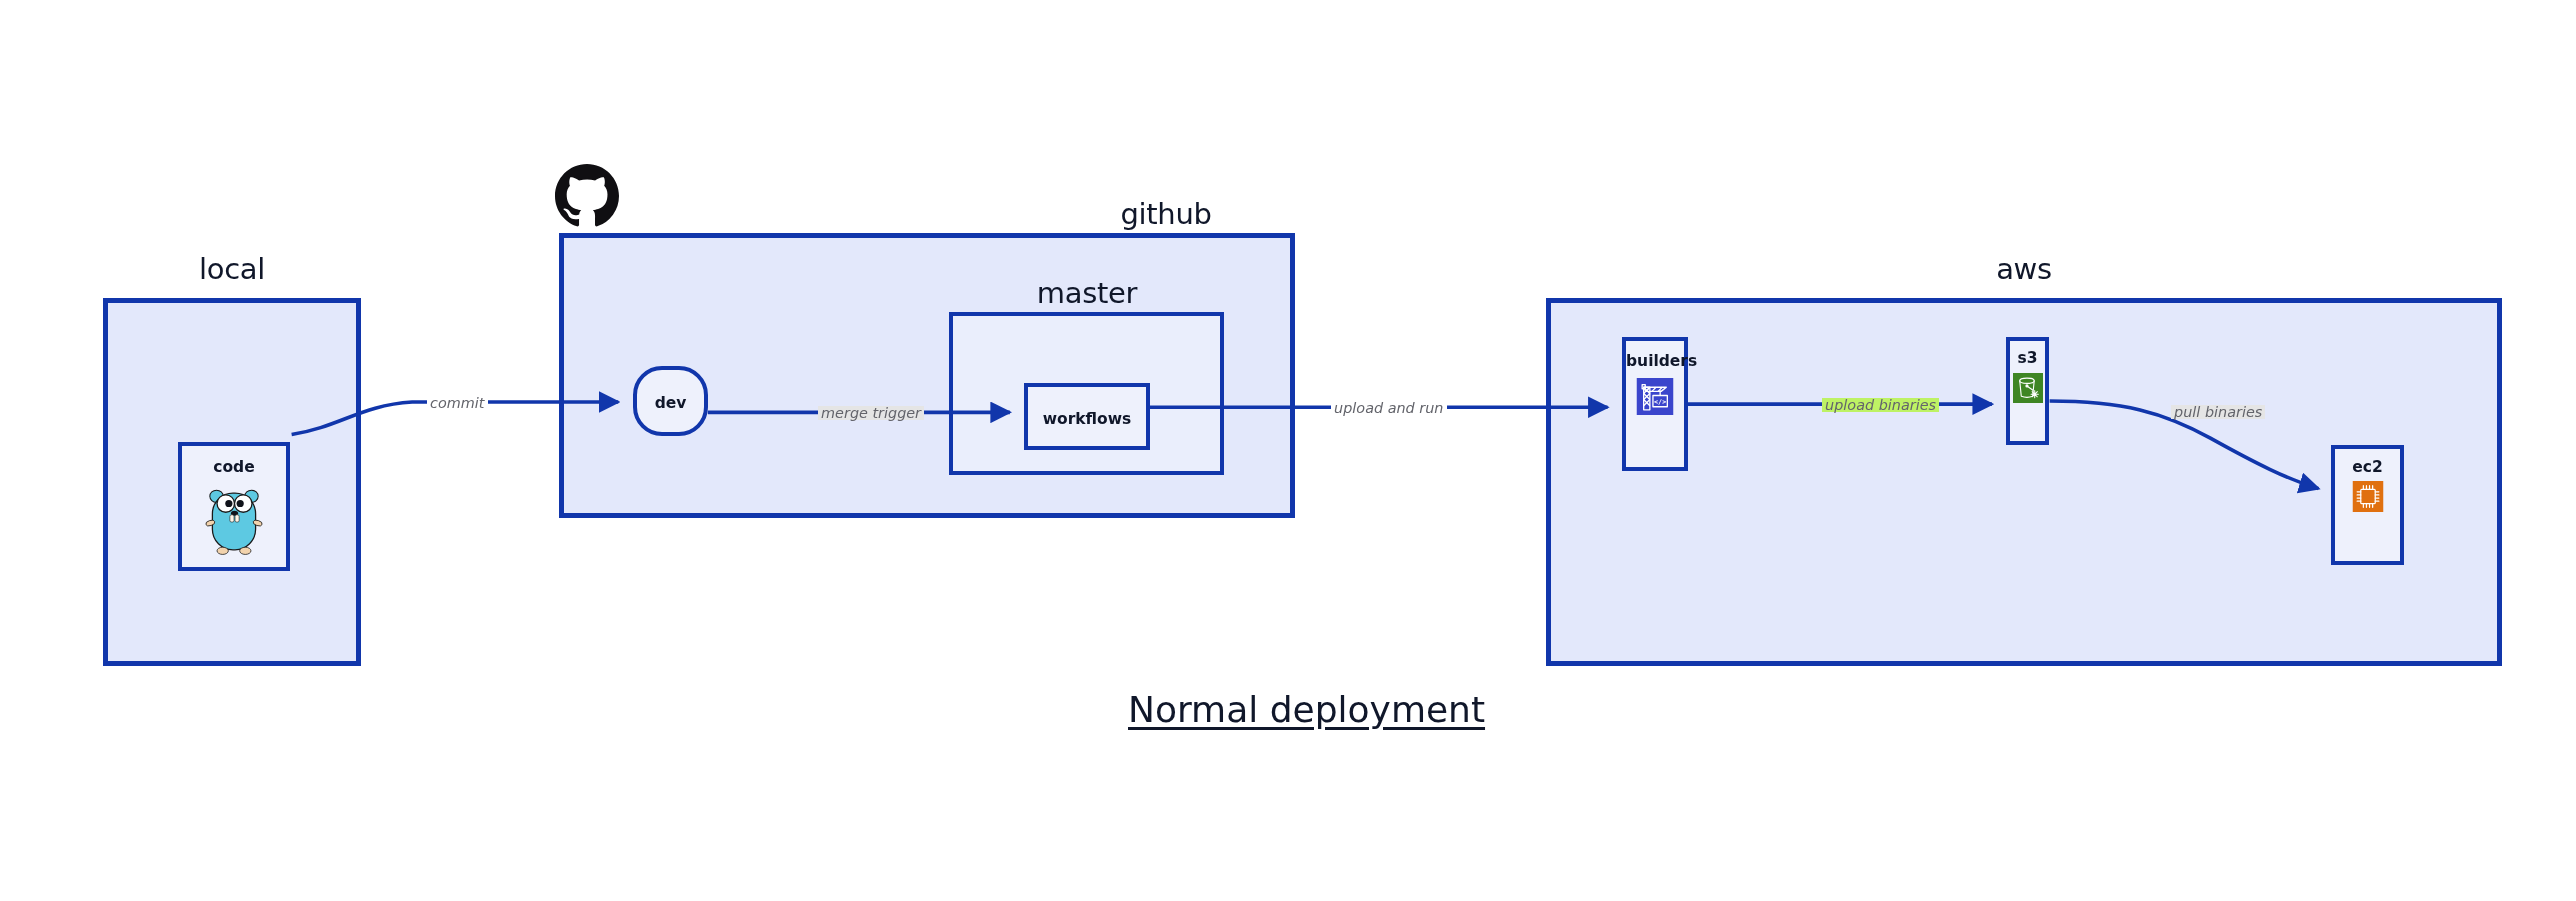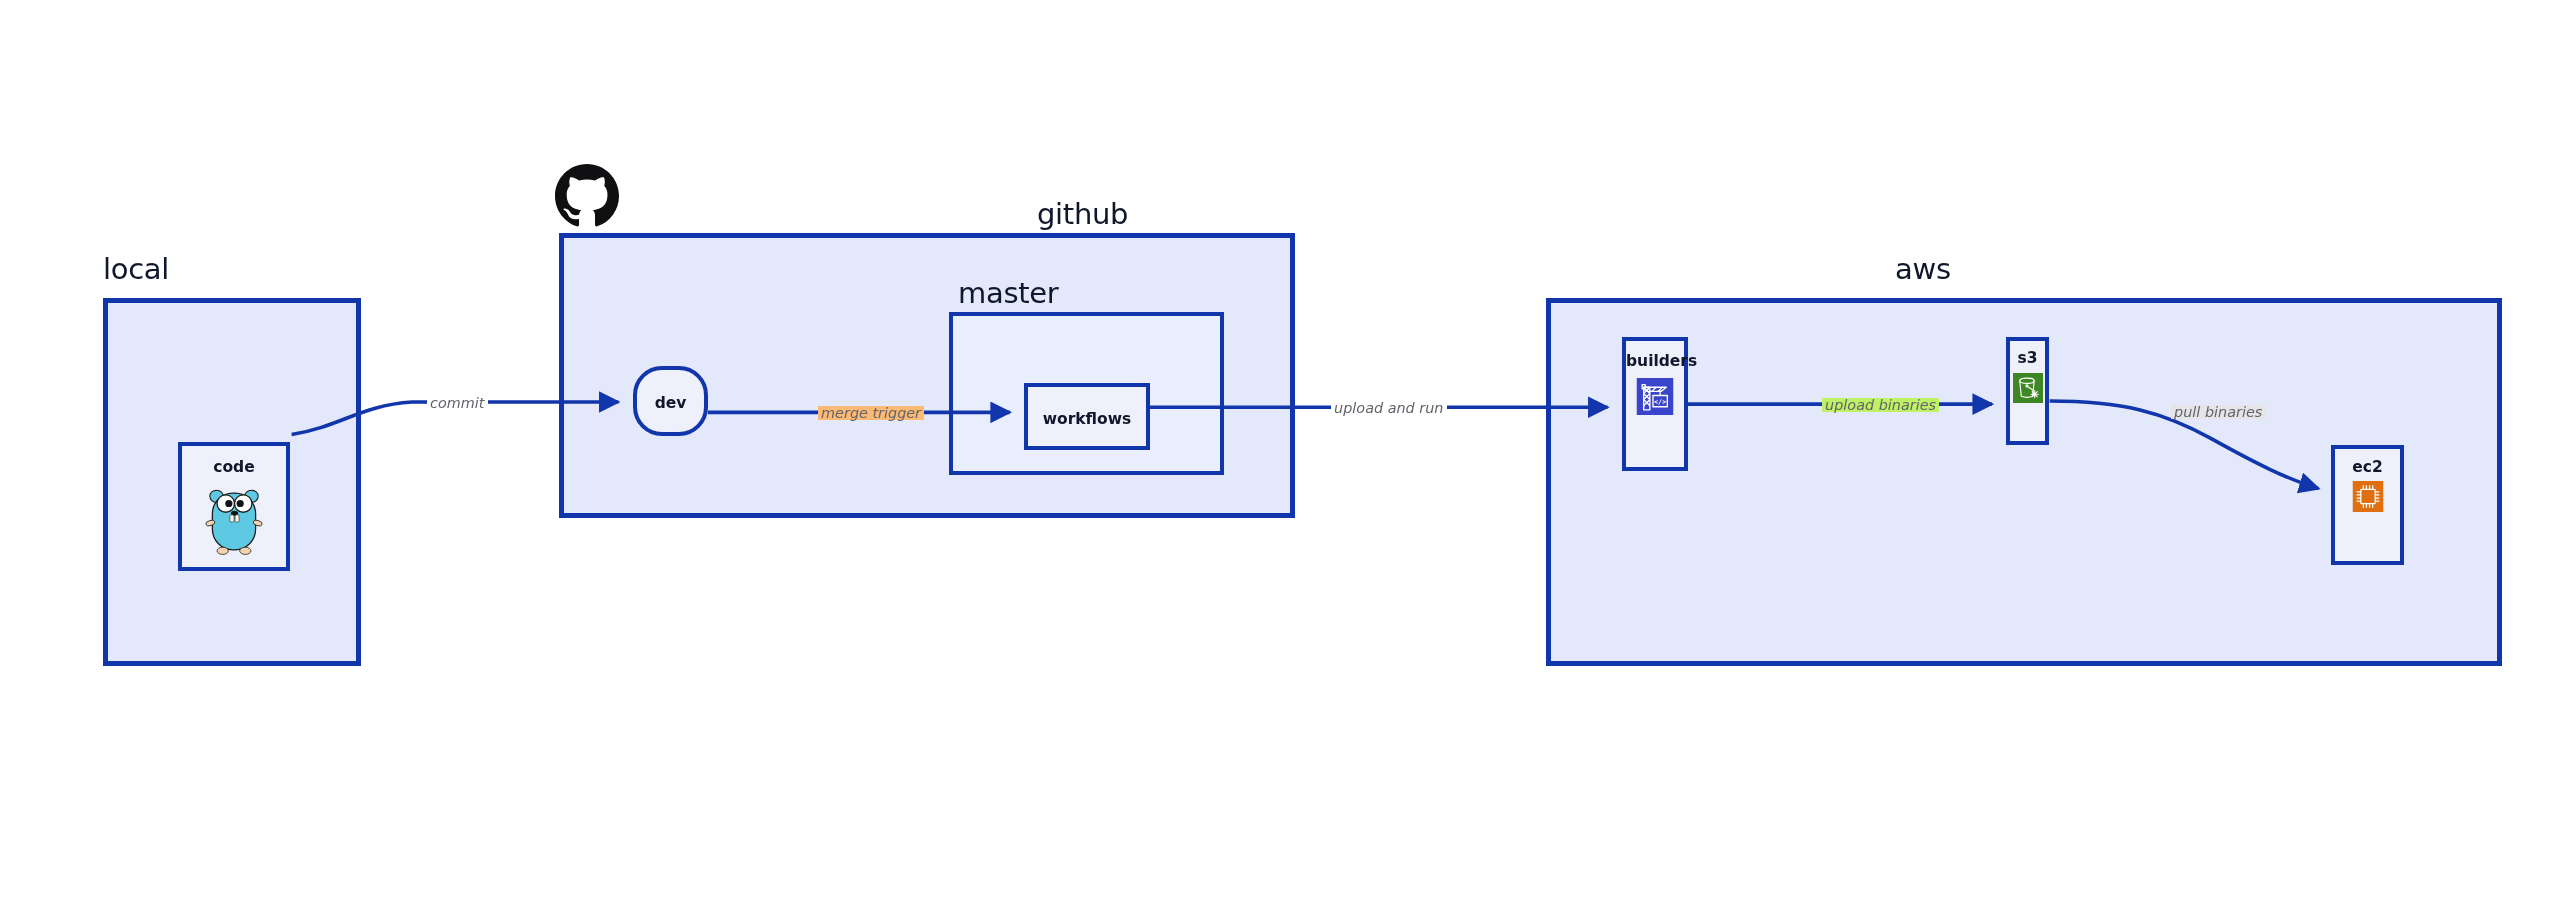--- a/index.html
+++ b/index.html
@@ -21,20 +21,21 @@
     border: 5.2px solid #1136ab;
     box-sizing: border-box;
   }
   .zone-label {
     position: absolute;
     color: #10172a;
     font-family: "DejaVu Sans", sans-serif;
     font-size: 29px;
     font-weight: 400;
     white-space: nowrap;
+    text-align: center;
     letter-spacing: -0.3px;
   }
   .subzone {
     position: absolute;
     background: #eaeefc;
     border: 4.1px solid #1136ab;
     box-sizing: border-box;
   }
   .node {
     position: absolute;
@@ -221,20 +222,21 @@
     <path d="M 1374 800 L 1960 800" stroke="#1136ab" stroke-width="7" fill="none" marker-end="url(#arrow)"></path>
 
     <path d="M 2232 790 L 3120 790" stroke="#1136ab" stroke-width="7" fill="none" marker-end="url(#arrow)"></path>
 
     <path d="M 3276 784 L 3866 784" stroke="#1136ab" stroke-width="7" fill="none" marker-end="url(#arrow)"></path>
 
     <path d="M 3978 778 C 4120 778, 4200 800, 4290 850 C 4380 900, 4440 930, 4500 948" stroke="#1136ab" stroke-width="7" fill="none" marker-end="url(#arrow)"></path>
   </svg>
 
   <div class="edge-label" style="left:427px; top:396px;">commit</div>
-  <div class="edge-label on-panel" style="left:818px; top:406px; background:#fdba74;">merge trigger</div>
+  <div class="edge-label on-panel" style="left:818px; top:406px; background:#e5e5e5;">merge trigger</div>
   <div class="edge-label" style="left:1331px; top:401px;">upload and run</div>
   <div class="edge-label on-panel" style="left:1822px; top:398px; background:#bef264;">upload binaries</div>
   <div class="edge-label on-panel" style="left:2171px; top:405px; background:#e5e5e5;">pull binaries</div>
 
+  <div class="title" style="left:1128px; top:689px;">Normal deployment</div>
 
 </div>
 
 
 </body></html>

